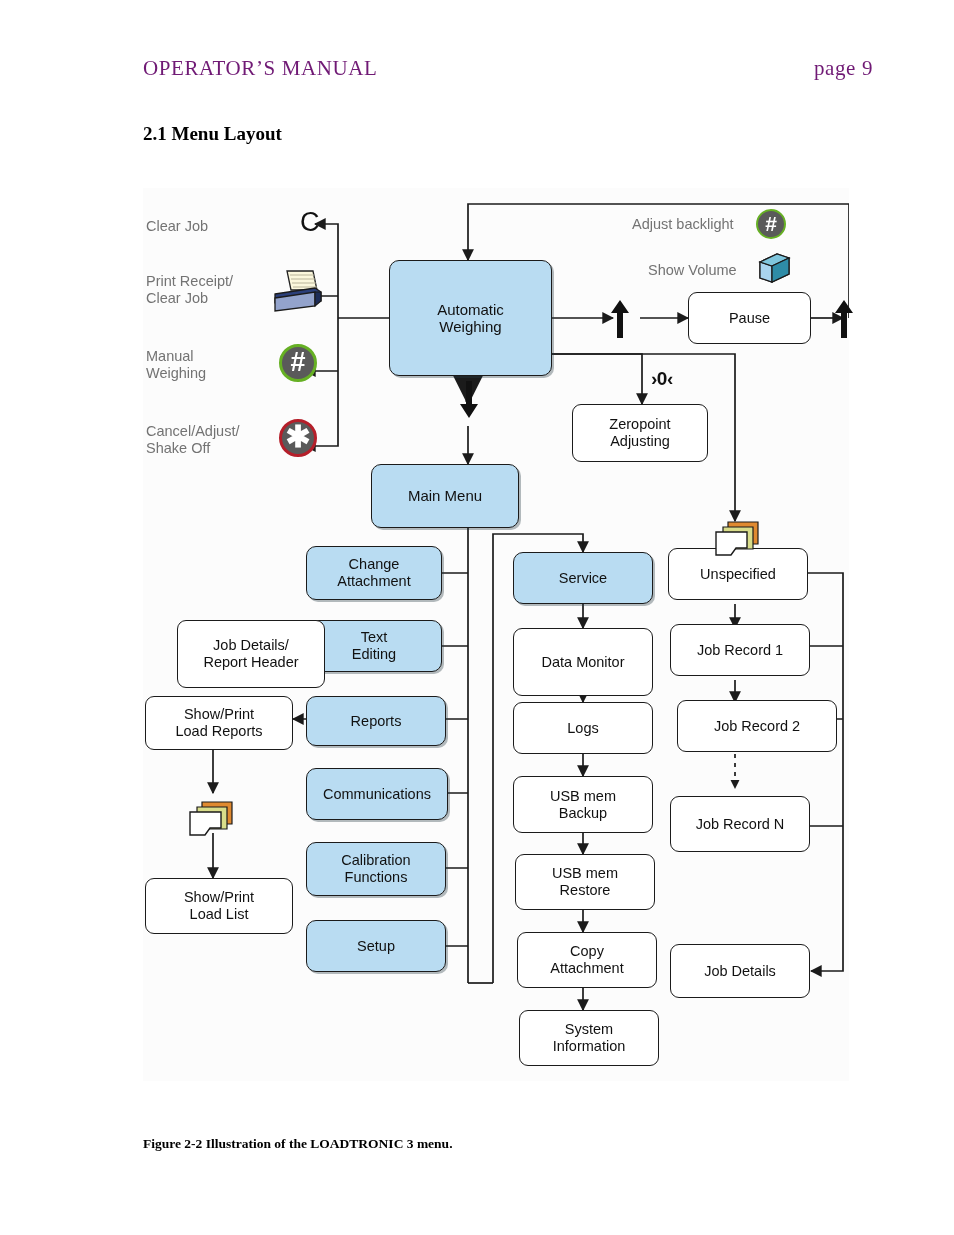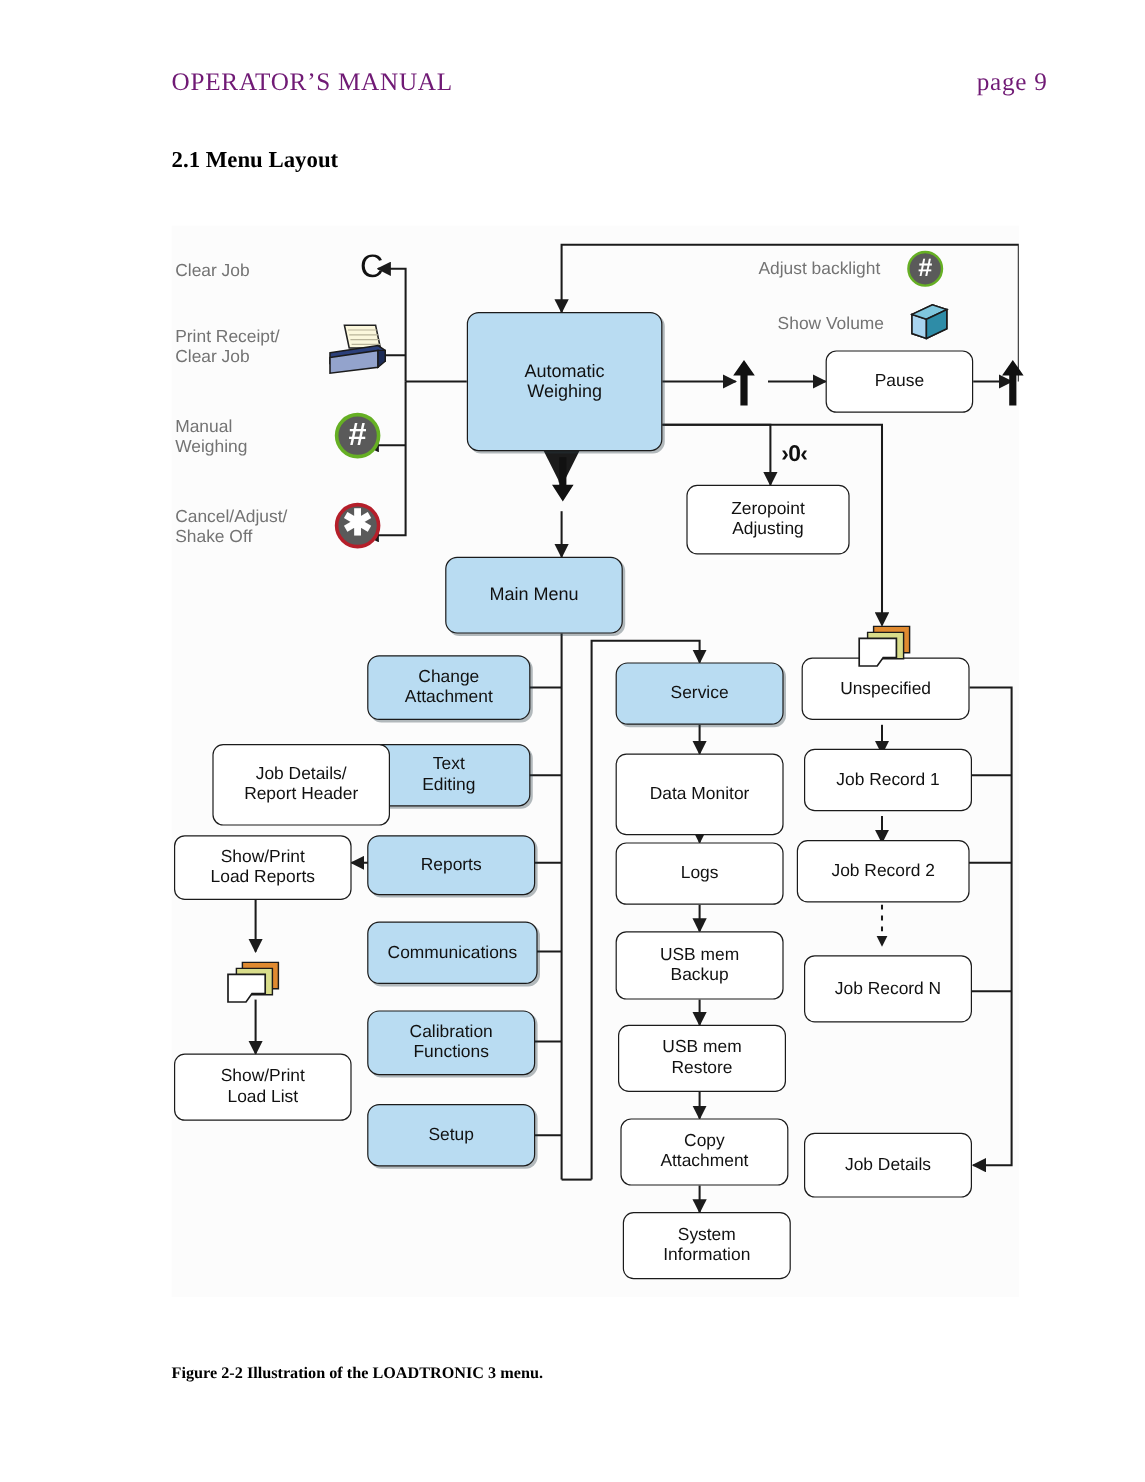--- a/index.html
+++ b/index.html
@@ -300,19 +300,19 @@
 Backup</div>
   <div class="node" style="left:372px; top:666px; width:140px; height:56px;">USB mem
 Restore</div>
   <div class="node" style="left:374px; top:744px; width:140px; height:56px;">Copy
 Attachment</div>
   <div class="node" style="left:376px; top:822px; width:140px; height:56px;">System
 Information</div>
 
   <div class="node" style="left:525px; top:360px; width:140px; height:52px;">Unspecified</div>
   <div class="node" style="left:527px; top:436px; width:140px; height:52px;">Job Record 1</div>
-  <div class="node" style="left:521px; top:512px; width:144px; height:52px;">Job Record 2</div>
+  <div class="node" style="left:534px; top:512px; width:160px; height:52px;">Job Record 2</div>
   <div class="node" style="left:527px; top:608px; width:140px; height:56px;">Job Record N</div>
   <div class="node" style="left:527px; top:756px; width:140px; height:54px;">Job Details</div>
 
 </div>
 
 <div class="figure-caption">Figure 2-2 Illustration of the LOADTRONIC 3 menu.</div>
 
 </body></html>

